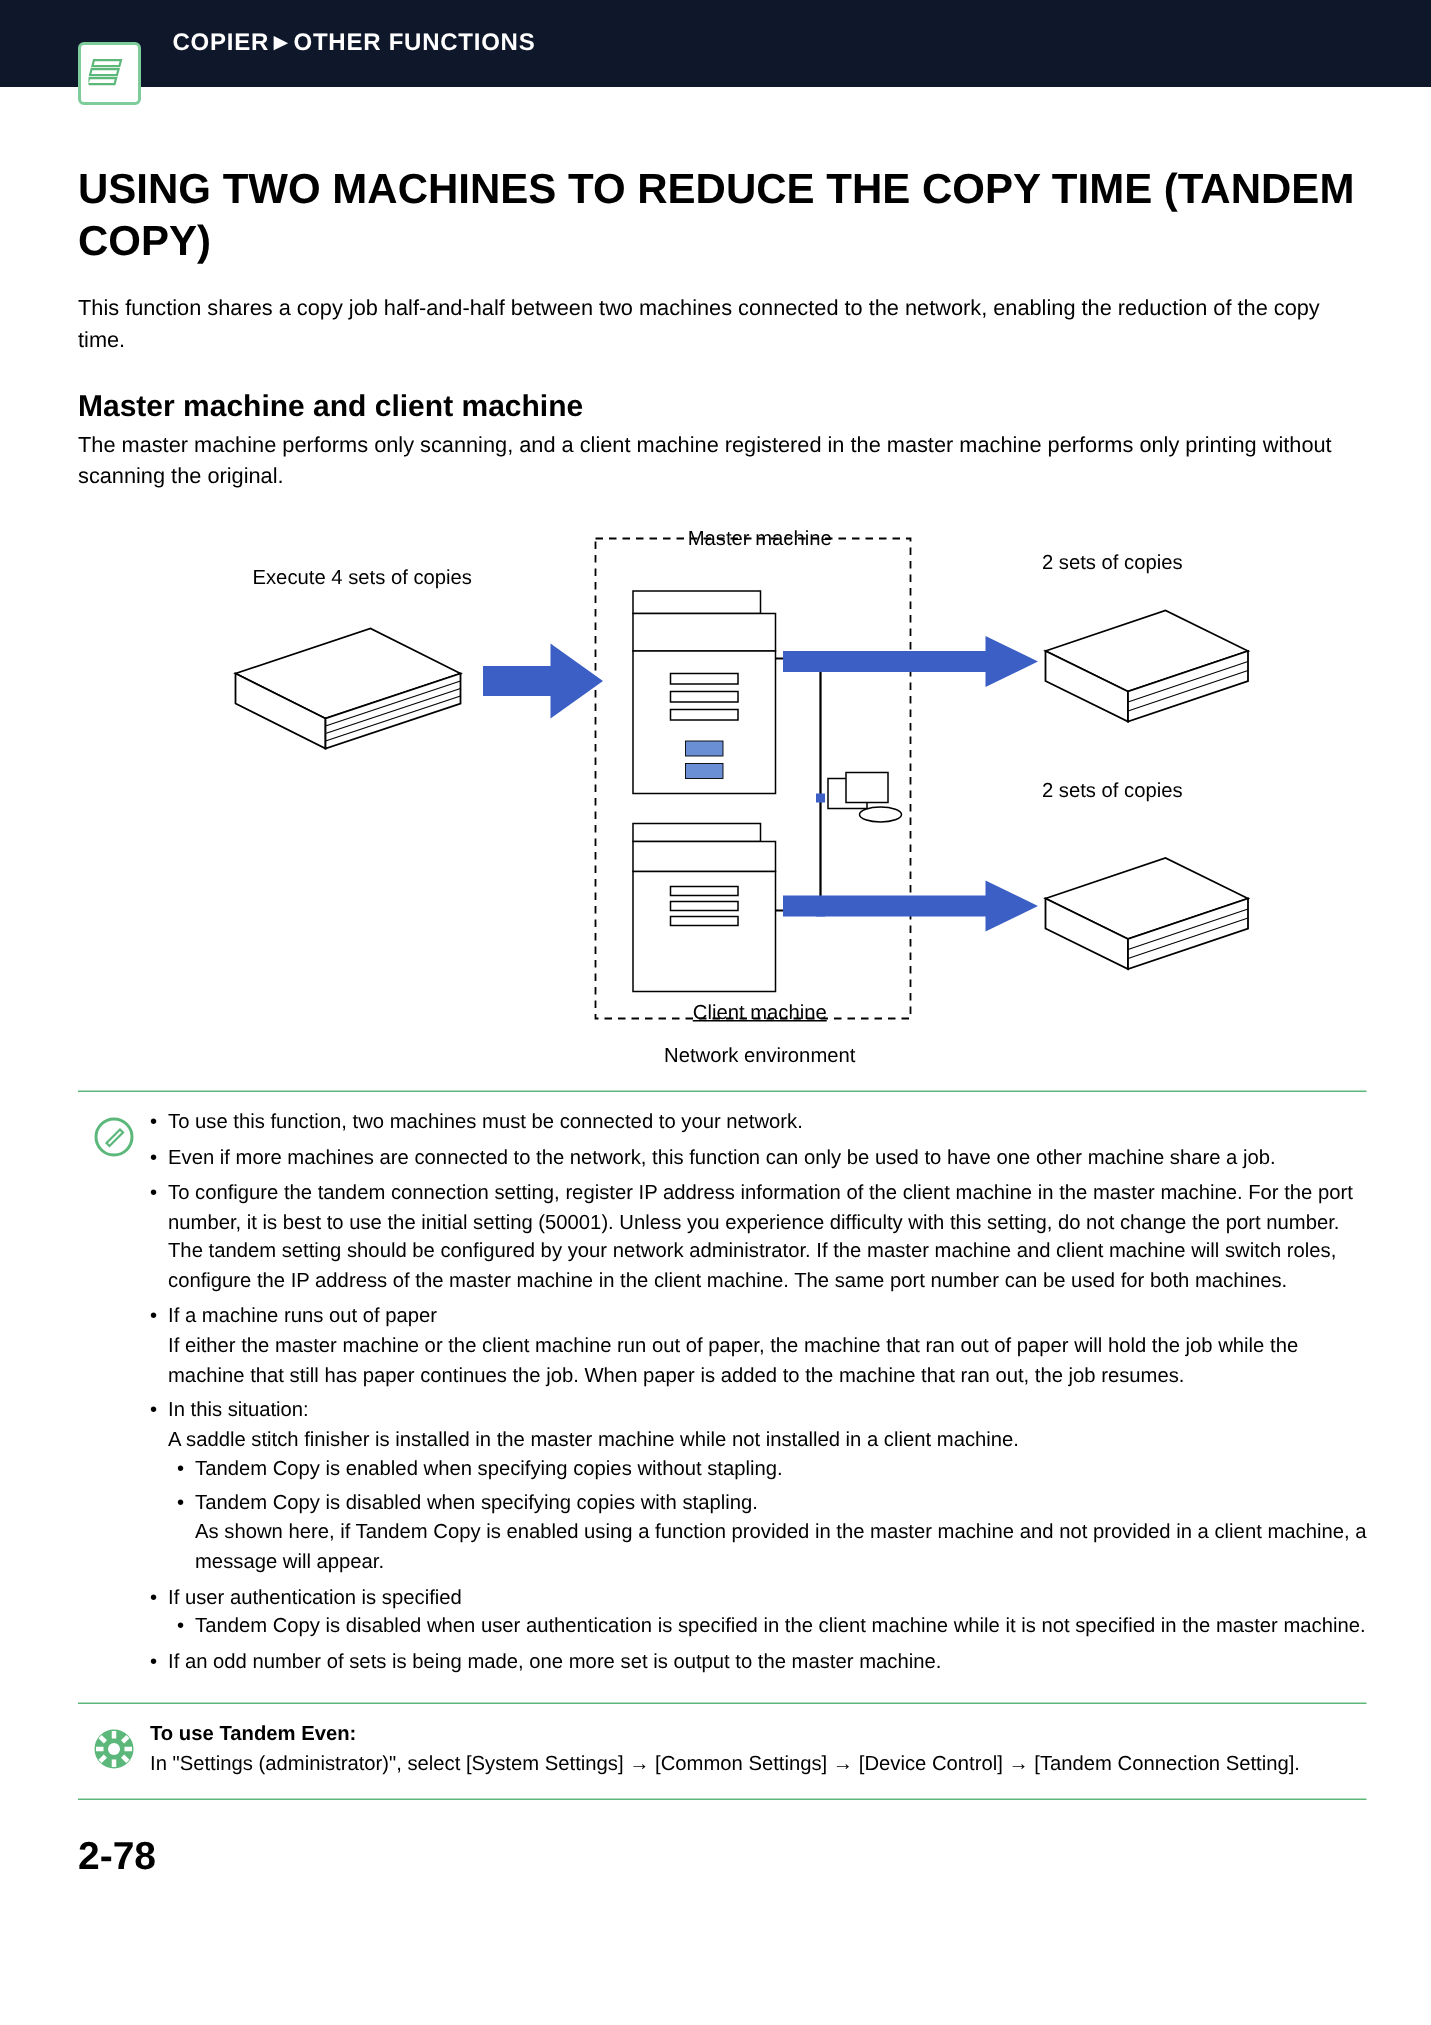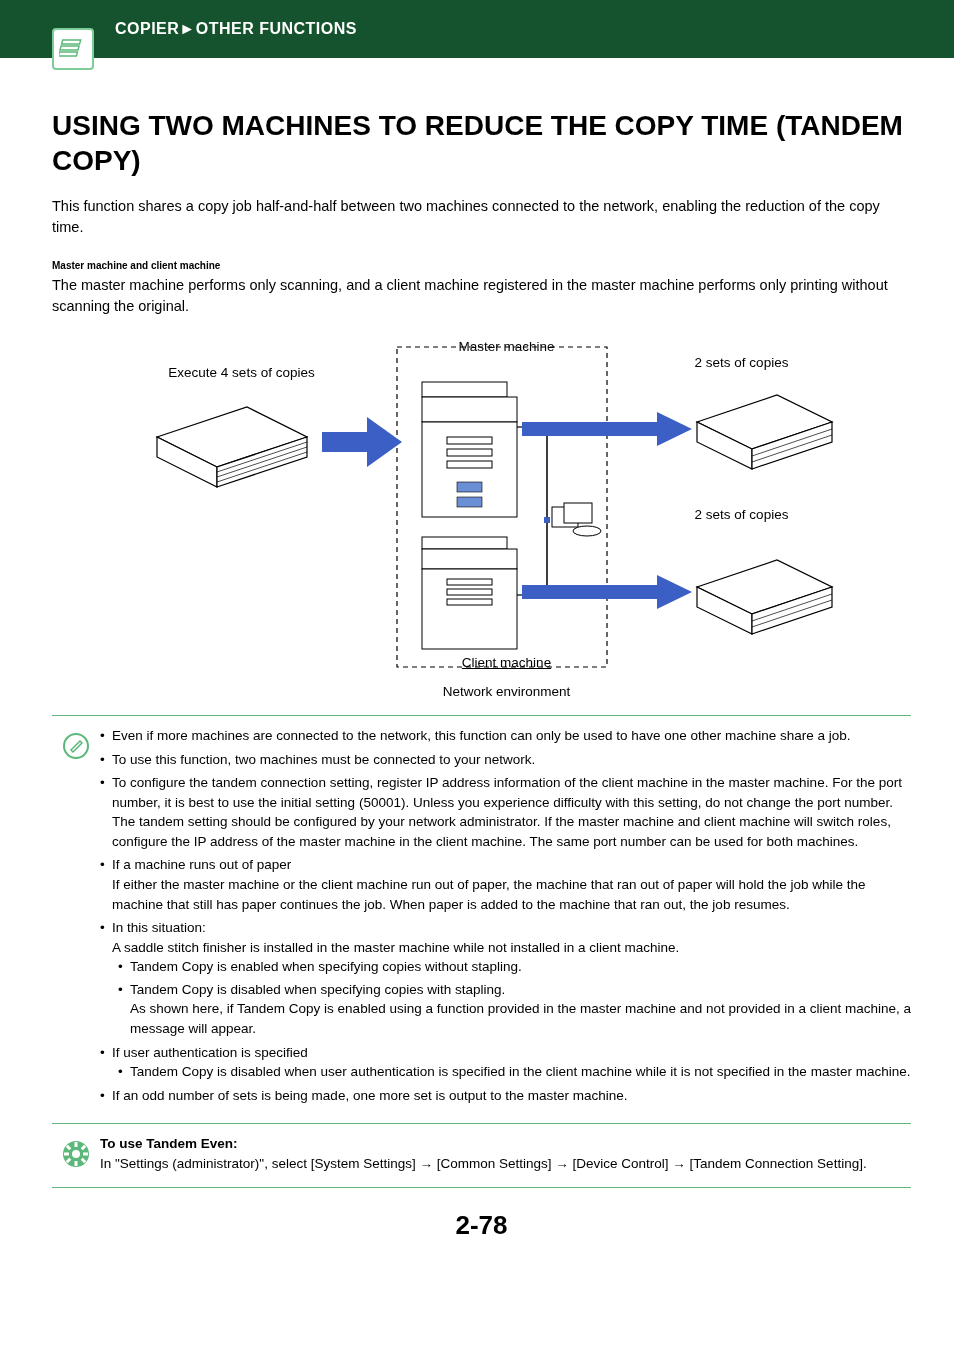--- a/index.html
+++ b/index.html
@@ -5,21 +5,21 @@
   * { box-sizing: border-box; margin: 0; padding: 0; }
   body {
     font-family: Arial, Helvetica, sans-serif;
     font-size: 14px;
     color: #000;
     background: #fff;
     width: 954px;
     margin: 0 auto;
   }
   .header-bar {
-    background: #14532d;
+    background: #0f172a;
     height: 58px;
     display: flex;
     align-items: center;
     padding-left: 50px;
     position: relative;
   }
   .header-icon {
     position: absolute;
     left: 52px;
     top: 28px;
@@ -48,21 +48,21 @@
     line-height: 1.25;
     margin-bottom: 18px;
   }
   .intro {
     font-size: 14.5px;
     line-height: 1.45;
     margin-bottom: 22px;
   }
   .subheading {
     font-weight: bold;
-    font-size: 10px;
+    font-size: 20px;
     margin-bottom: 4px;
   }
   .subtext {
     font-size: 14.5px;
     line-height: 1.45;
     margin-bottom: 20px;
   }
   .diagram {
     width: 770px;
     height: 360px;
@@ -93,21 +93,21 @@
     line-height: 1.45;
   }
   .info-text-col ul { list-style: none; }
   .info-text-col > ul > li { position: relative; padding-left: 12px; margin-bottom: 4px; }
   .info-text-col > ul > li::before { content: "•"; position: absolute; left: 0; }
   .nested { margin-left: 6px; }
   .nested li { position: relative; padding-left: 12px; margin-bottom: 3px; }
   .nested li::before { content: "•"; position: absolute; left: 0; }
   .info-bold { font-weight: bold; }
   .page-num {
-    text-align: center;
+    text-align: left;
     font-size: 26px;
     font-weight: bold;
     margin-top: 22px;
   }
   .pencil-icon-svg circle { stroke: #5cb87a; fill: none; stroke-width: 2; }
   .gear-icon-svg { fill: #5cb87a; }
 </style>
 </head>
 <body>
 
@@ -213,22 +213,22 @@
   <hr class="hr-green">
   <div class="info-block">
     <div class="info-icon-col">
       <svg class="pencil-icon-svg" width="28" height="28" viewBox="0 0 28 28">
         <circle cx="14" cy="14" r="12"></circle>
         <path d="M9 18 L18 9 L20 11 L11 20 Z" fill="none" stroke="#5cb87a" stroke-width="1.5"></path>
       </svg>
     </div>
     <div class="info-text-col">
       <ul>
+        <li>To use this function, two machines must be connected to your network.</li>
         <li>Even if more machines are connected to the network, this function can only be used to have one other machine share a job.</li>
-        <li>To use this function, two machines must be connected to your network.</li>
         <li>To configure the tandem connection setting, register IP address information of the client machine in the master machine. For the port number, it is best to use the initial setting (50001). Unless you experience difficulty with this setting, do not change the port number. The tandem setting should be configured by your network administrator. If the master machine and client machine will switch roles, configure the IP address of the master machine in the client machine. The same port number can be used for both machines.</li>
         <li>
           <span>If a machine runs out of paper</span><br>
           <span>If either the master machine or the client machine run out of paper, the machine that ran out of paper will hold the job while the machine that still has paper continues the job. When paper is added to the machine that ran out, the job resumes.</span>
         </li>
         <li>
           <span>In this situation:</span><br>
           <span>A saddle stitch finisher is installed in the master machine while not installed in a client machine.</span>
           <ul class="nested">
             <li>Tandem Copy is enabled when specifying copies without stapling.</li>

